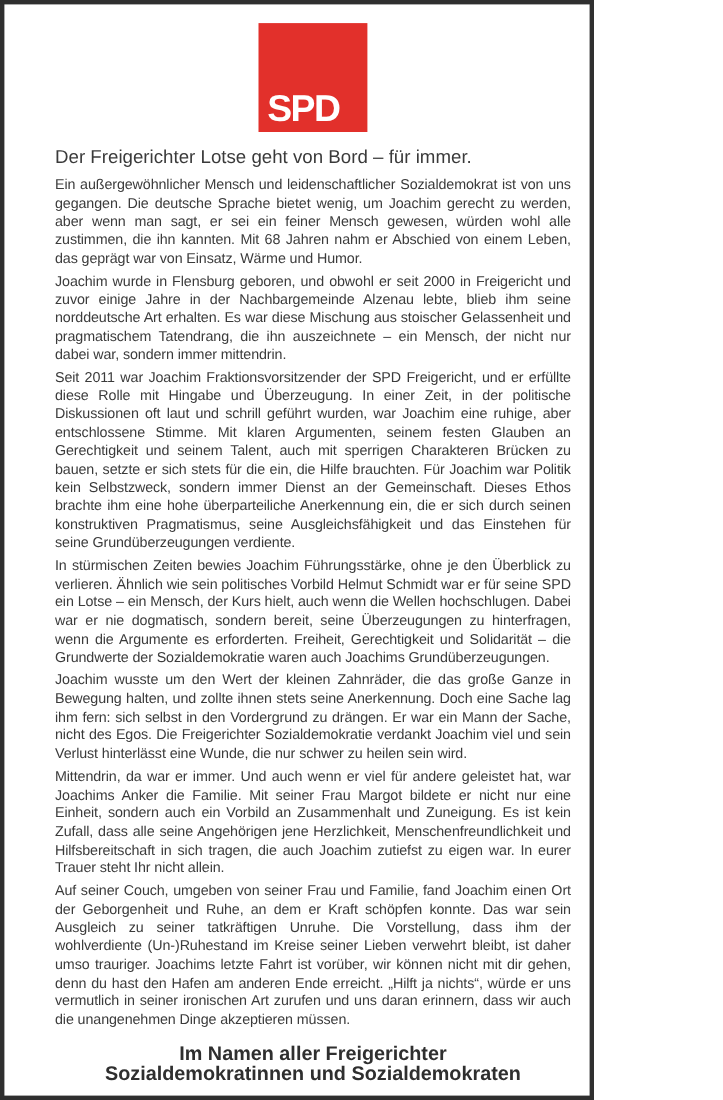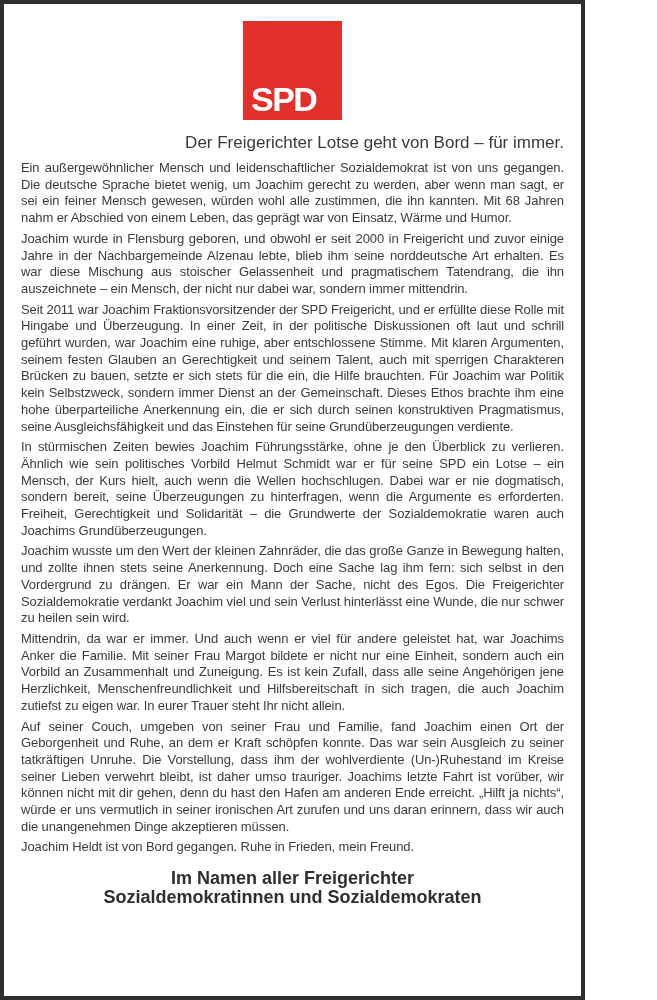--- a/index.html
+++ b/index.html
@@ -3,26 +3,27 @@
 <meta charset="utf-8">
 <style>
   html, body {
     margin: 0;
     padding: 0;
     background: #ffffff;
     font-family: "Liberation Sans", sans-serif;
   }
   .page {
     position: relative;
-    width: 585px;
+    width: 540px;
     height: 1000px;
     box-sizing: border-box;
     border: 4px solid #2f2f2f;
     background: #ffffff;
     overflow: hidden;
+    padding-left: 29px;
   }
   .content {
     padding: 0 17px;
   }
   
   .logo-wrap {
     text-align: center;
     margin-top: 17px;
     line-height: 0;
   }
@@ -39,21 +40,21 @@
     bottom: 4px;
     color: #ffffff;
     font-weight: bold;
     font-size: 34px;
     line-height: 1;
     letter-spacing: -1.5px;
   }
   
   .subtitle {
     margin-top: 13px;
-    text-align: right;
+    text-align: left;
     font-size: 17px;
     line-height: 19px;
     color: #3a3a3a;
   }
   .main-title {
     margin: 1px 0 0 0;
     text-align: center;
     font-size: 46px;
     line-height: 50px;
     font-weight: bold;
@@ -105,21 +106,20 @@
 
 
     <div class="obituary">
       <p>Ein außergewöhnlicher Mensch und leidenschaftlicher Sozialdemokrat ist von uns gegangen. Die deutsche Sprache bietet wenig, um Joachim gerecht zu werden, aber wenn man sagt, er sei ein feiner Mensch gewesen, würden wohl alle zustimmen, die ihn kannten. Mit 68 Jahren nahm er Abschied von einem Leben, das geprägt war von Einsatz, Wärme und Humor.</p>
       <p>Joachim wurde in Flensburg geboren, und obwohl er seit 2000 in Freigericht und zuvor einige Jahre in der Nachbargemeinde Alzenau lebte, blieb ihm seine norddeutsche Art erhalten. Es war diese Mischung aus stoischer Gelassenheit und pragmatischem Tatendrang, die ihn auszeichnete – ein Mensch, der nicht nur dabei war, sondern immer mittendrin.</p>
       <p>Seit 2011 war Joachim Fraktionsvorsitzender der SPD Freigericht, und er erfüllte diese Rolle mit Hingabe und Überzeugung. In einer Zeit, in der politische Diskussionen oft laut und schrill geführt wurden, war Joachim eine ruhige, aber entschlossene Stimme. Mit klaren Argumenten, seinem festen Glauben an Gerechtigkeit und seinem Talent, auch mit sperrigen Charakteren Brücken zu bauen, setzte er sich stets für die ein, die Hilfe brauchten. Für Joachim war Politik kein Selbstzweck, sondern immer Dienst an der Gemeinschaft. Dieses Ethos brachte ihm eine hohe überparteiliche Anerkennung ein, die er sich durch seinen konstruktiven Pragmatismus, seine Ausgleichsfähigkeit und das Einstehen für seine Grundüberzeugungen verdiente.</p>
       <p>In stürmischen Zeiten bewies Joachim Führungsstärke, ohne je den Überblick zu verlieren. Ähnlich wie sein politisches Vorbild Helmut Schmidt war er für seine SPD ein Lotse – ein Mensch, der Kurs hielt, auch wenn die Wellen hochschlugen. Dabei war er nie dogmatisch, sondern bereit, seine Überzeugungen zu hinterfragen, wenn die Argumente es erforderten. Freiheit, Gerechtigkeit und Solidarität – die Grundwerte der Sozialdemokratie waren auch Joachims Grundüberzeugungen.</p>
       <p>Joachim wusste um den Wert der kleinen Zahnräder, die das große Ganze in Bewegung halten, und zollte ihnen stets seine Anerkennung. Doch eine Sache lag ihm fern: sich selbst in den Vordergrund zu drängen. Er war ein Mann der Sache, nicht des Egos. Die Freigerichter Sozialdemokratie verdankt Joachim viel und sein Verlust hinterlässt eine Wunde, die nur schwer zu heilen sein wird.</p>
       <p>Mittendrin, da war er immer. Und auch wenn er viel für andere geleistet hat, war Joachims Anker die Familie. Mit seiner Frau Margot bildete er nicht nur eine Einheit, sondern auch ein Vorbild an Zusammenhalt und Zuneigung. Es ist kein Zufall, dass alle seine Angehörigen jene Herzlichkeit, Menschenfreundlichkeit und Hilfsbereitschaft in sich tragen, die auch Joachim zutiefst zu eigen war. In eurer Trauer steht Ihr nicht allein.</p>
       <p>Auf seiner Couch, umgeben von seiner Frau und Familie, fand Joachim einen Ort der Geborgenheit und Ruhe, an dem er Kraft schöpfen konnte. Das war sein Ausgleich zu seiner tatkräftigen Unruhe. Die Vorstellung, dass ihm der wohlverdiente (Un-)Ruhestand im Kreise seiner Lieben verwehrt bleibt, ist daher umso trauriger. Joachims letzte Fahrt ist vorüber, wir können nicht mit dir gehen, denn du hast den Hafen am anderen Ende erreicht. „Hilft ja nichts“, würde er uns vermutlich in seiner ironischen Art zurufen und uns daran erinnern, dass wir auch die unangenehmen Dinge akzeptieren müssen.</p>
-      <p class="closing-line">Joachim Heldt ist von Bord gegangen. Ruhe in Frieden, mein Freund.</p>
     </div>
 
     <div class="signature">
       <div class="sig-bold">Im Namen aller Freigerichter</div>
       <div class="sig-bold">Sozialdemokratinnen und Sozialdemokraten</div>
 
     </div>
 
   </div>
 </div>

